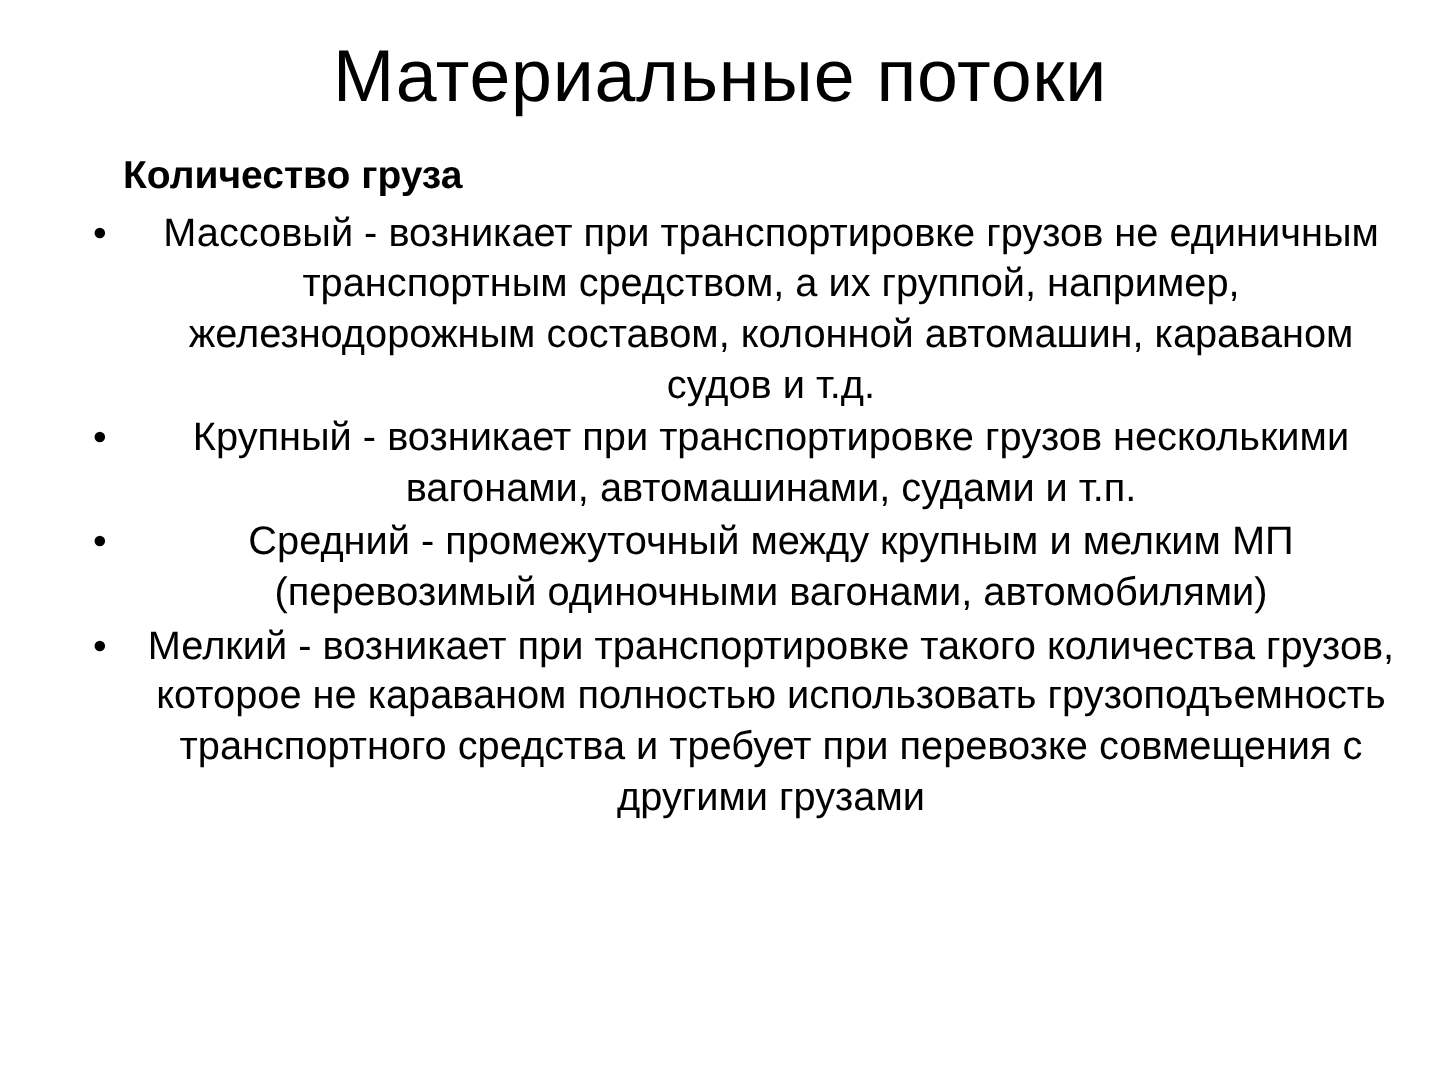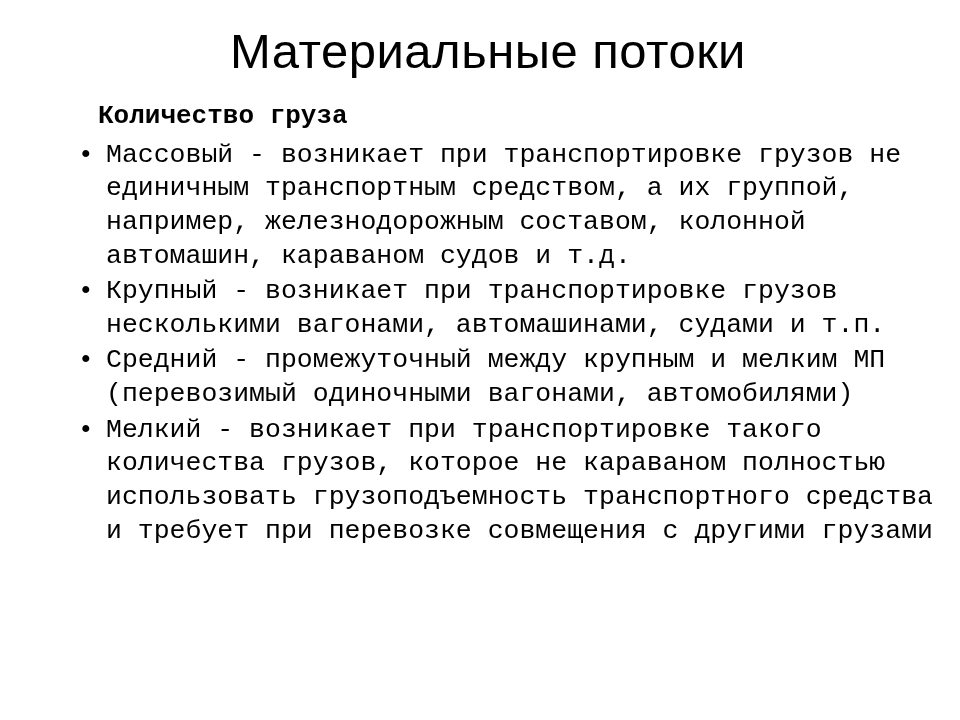--- a/index.html
+++ b/index.html
@@ -12,35 +12,33 @@
     background: #ffffff;
     font-family: "Liberation Sans", sans-serif;
     color: #000000;
     overflow: hidden;
   }
   .slide {
     position: relative;
     width: 960px;
     height: 720px;
     box-sizing: border-box;
-    padding-left: 16px;
   }
   .slide-title {
     text-align: center;
     font-size: 49px;
     font-weight: normal;
     line-height: 1.05;
     margin: 0;
     padding-top: 26px;
     letter-spacing: 0.5px;
   }
   .content {
     margin-top: 24px;
     padding: 0 22px 0 40px;
-    font-family: Liberation Mono, monospace;
   }
   .subhead {
     font-size: 26px;
     font-weight: bold;
     margin: 0 0 6px 42px;
     line-height: 1.2;
   }
   ul.bullets {
     list-style: none;
     margin: 0;
@@ -55,20 +53,21 @@
   }
   ul.bullets > li .dot {
     position: absolute;
     left: 22px;
     top: 0px;
     font-size: 26px;
     line-height: 1.27;
   }
   .bullet-text {
     display: block;
+    text-align: center;
   }
 </style>
 </head>
 <body>
 
 <div class="slide">
 
   <h1 class="slide-title">Материальные потоки</h1>
 
   <div class="content">

